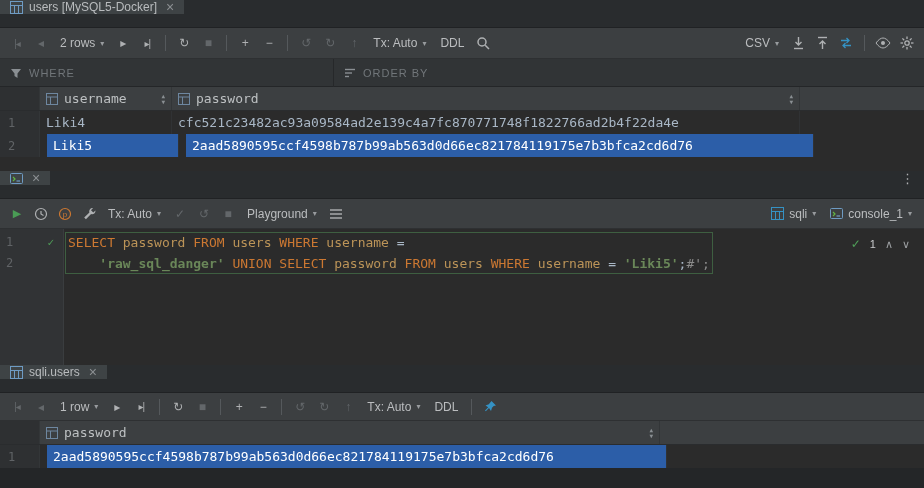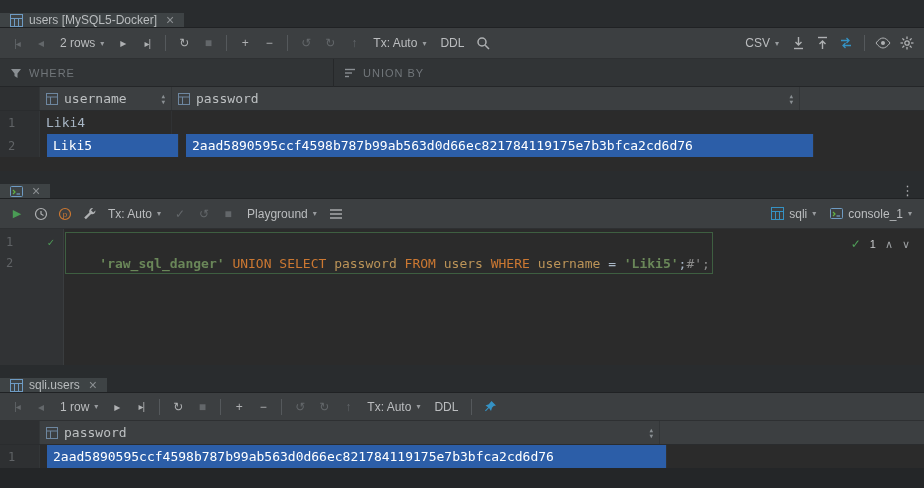--- a/index.html
+++ b/index.html
@@ -4,21 +4,21 @@
 <style>
   * { box-sizing: border-box; }
   html,body { margin:0; padding:0; background:#1e1f22; }
   .app {
     width:924px; height:488px; position:relative; overflow:hidden;
     background:#3c3f41; color:#bbbdbf;
     font-family:"Liberation Sans", sans-serif; font-size:12px;
     user-select:none;
   }
   
-  .tabbar { height:28px; background:#292c2e; display:flex; align-items:flex-end; border-bottom:1px solid #202224; }
+  .tabbar { height:28px; background:#292c2e; display:flex; align-items:flex-start; border-bottom:1px solid #202224; }
   .tab { display:flex; align-items:center; gap:6px; padding:0 10px; cursor:default; }
   .tab.on { background:#3e4345; }
   .tab-label { color:#b9bcbe; white-space:nowrap; }
   .close { color:#8c9093; font-size:14px; line-height:1; margin-left:3px; }
   .kebab-box { margin-left:auto; display:flex; align-items:center; padding-right:10px; }
   .kebab { color:#afb1b3; font-size:13px; }
   
   .toolbar { display:flex; align-items:center; background:#3c3f41; padding:0 6px; gap:2px; border-bottom:1px solid #2e3032; }
   .t31 { height:31px; } .t30 { height:30px; } .t28 { height:28px; }
   .tbtn { min-width:22px; height:22px; display:inline-flex; align-items:center; justify-content:center; color:#afb1b3; font-size:12px; }
@@ -182,21 +182,21 @@
       </div>
       <div class="fsep"></div>
       <div class="fregion">
         <span>
           <svg width="12" height="12" viewBox="0 0 12 12">
               <line x1="1" y1="2.5" x2="11" y2="2.5" stroke="#8a8f93" stroke-width="1.4"></line>
               <line x1="1" y1="6" x2="8" y2="6" stroke="#8a8f93" stroke-width="1.4"></line>
               <line x1="1" y1="9.5" x2="5" y2="9.5" stroke="#8a8f93" stroke-width="1.4"></line>
             </svg>
         </span>
-        <span>UNION BY</span>
+        <span>ORDER BY</span>
       </div>
     </div>
 
     <div class="grid">
       <div class="ghead">
         <div class="gutc"></div>
         <div class="hcell c-user">
           <span>
             <svg width="12" height="12" viewBox="0 0 12 12">
                 <rect x="0.5" y="0.5" width="11" height="11" fill="none" stroke="#6e87a0"></rect>
@@ -223,20 +223,21 @@
             <span>▲</span>
             <span>▼</span>
           </span>
         </div>
         <div class="gfill"></div>
       </div>
 
       <div class="grow">
         <div class="gutc">1</div>
         <div class="gcell c-user">Liki4</div>
+        <div class="gcell c-pass">cfc521c23482ac93a09584ad2e139c4a7fc870771748f1822766ad2b4f22da4e</div>
         <div class="gfill"></div>
       </div>
 
       <div class="grow sel">
         <div class="gutc">2</div>
         <div class="gcell c-user">Liki5</div>
         <div class="gcell c-pass">2aad5890595ccf4598b787b99ab563d0d66ec821784119175e7b3bfca2cd6d76</div>
         <div class="gfill"></div>
       </div>
 
@@ -326,20 +327,21 @@
 
     <div class="editor">
       <div class="gutter-col"></div>
       <div class="exec-frame"></div>
       <div class="code-rows">
         <div class="code-row">
           <span class="gut">
             <span>1</span>
             <span class="gcheck">✓</span>
           </span>
+          <span class="code"><span class="sg kw">SELECT </span><span class="sg id">password </span><span class="sg kw">FROM </span><span class="sg id">users </span><span class="sg kw">WHERE </span><span class="sg id">username </span><span class="sg op">=</span></span>
         </div>
         <div class="code-row">
           <span class="gut">
             <span>2</span>
             <span></span>
           </span>
           <span class="code"><span class="sg op">    </span><span class="sg str">'raw_sql_danger'</span><span class="sg op"> </span><span class="sg kw">UNION </span><span class="sg kw">SELECT </span><span class="sg id">password </span><span class="sg kw">FROM </span><span class="sg id">users </span><span class="sg kw">WHERE </span><span class="sg id">username </span><span class="sg op">= </span><span class="sg str">'Liki5'</span><span class="sg op">;</span><span class="sg cmt">#';</span></span>
         </div>
       </div>
       <div class="stmt-nav">

